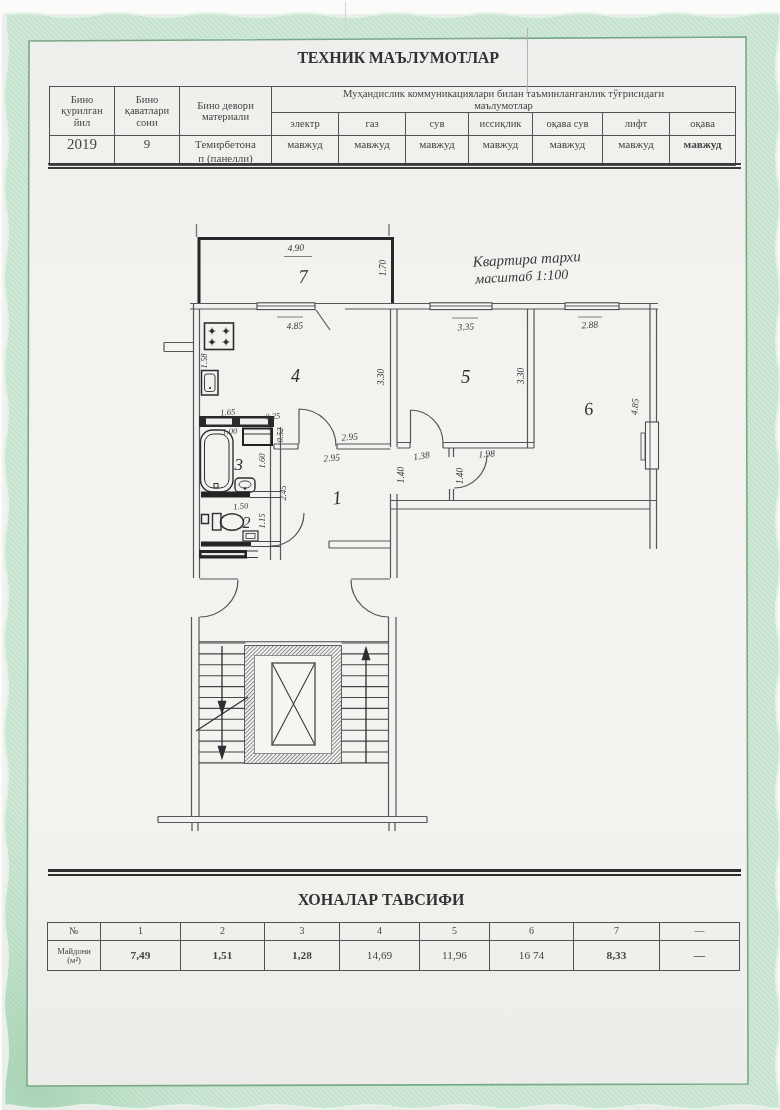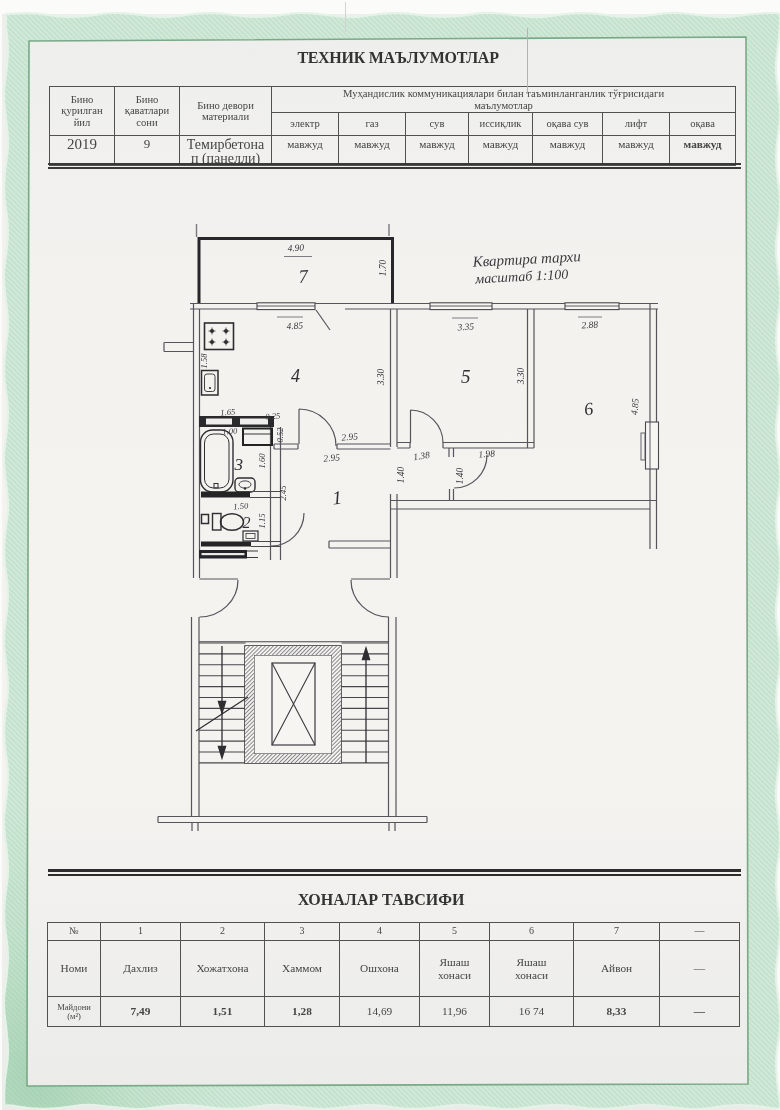--- a/index.html
+++ b/index.html
@@ -70,21 +70,21 @@
         <td>газ</td>
         <td>сув</td>
         <td>иссиқлик</td>
         <td>оқава сув</td>
         <td>лифт</td>
         <td>оқава</td>
   </tr>
   <tr style="height:29px;">
         <td style="vertical-align:top;padding-top:1px;font-size:15px;line-height:14px;">2019</td>
         <td style="vertical-align:top;padding-top:1px;font-size:13px;line-height:14px;">9</td>
-        <td style="vertical-align:top;padding-top:2px;font-size:14px;line-height:13.5px;font-family:Liberation Serif, serif;">Темирбетона<br>п (панелли)</td>
+        <td style="vertical-align:top;padding-top:2px;font-size:11px;line-height:13.5px;font-family:Liberation Serif, serif;">Темирбетона<br>п (панелли)</td>
     <td style="vertical-align:top;padding-top:3px;font-size:11.3px;">мавжуд</td>
         <td style="vertical-align:top;padding-top:3px;font-size:11.3px;">мавжуд</td>
         <td style="vertical-align:top;padding-top:3px;font-size:11.3px;">мавжуд</td>
         <td style="vertical-align:top;padding-top:3px;font-size:11.3px;">мавжуд</td>
         <td style="vertical-align:top;padding-top:3px;font-size:11.3px;">мавжуд</td>
         <td style="vertical-align:top;padding-top:3px;font-size:11.3px;">мавжуд</td>
         <td style="vertical-align:top;padding-top:3px;font-size:11.3px;font-weight:bold;">мавжуд</td>
   </tr>
 </tbody>
   </table>
@@ -113,31 +113,20 @@
   <tbody>
       <tr style="height:18px;font-size:10px;">
     <td>№</td>
         <td>1</td>
         <td>2</td>
         <td>3</td>
         <td>4</td>
         <td>5</td>
         <td>6</td>
         <td>7</td>
-        <td>—</td>
-  </tr>
-  <tr style="height:56px">
-    <td>Номи</td>
-        <td>Дахлиз</td>
-        <td>Хожатхона</td>
-        <td>Хаммом</td>
-        <td>Ошхона</td>
-    <td>Яшаш<br>хонаси</td>
-        <td>Яшаш<br>хонаси</td>
-        <td>Айвон</td>
         <td>—</td>
   </tr>
   <tr style="height:30px;font-weight:bold;">
     <td style="font-size:8.5px;line-height:9px;font-weight:normal;">Майдони<br>(м²)</td>
     <td>7,49</td>
         <td>1,51</td>
         <td>1,28</td>
         <td style="font-weight:normal">14,69</td>
     <td style="font-weight:normal">11,96</td>
         <td style="font-weight:normal">16 74</td>

